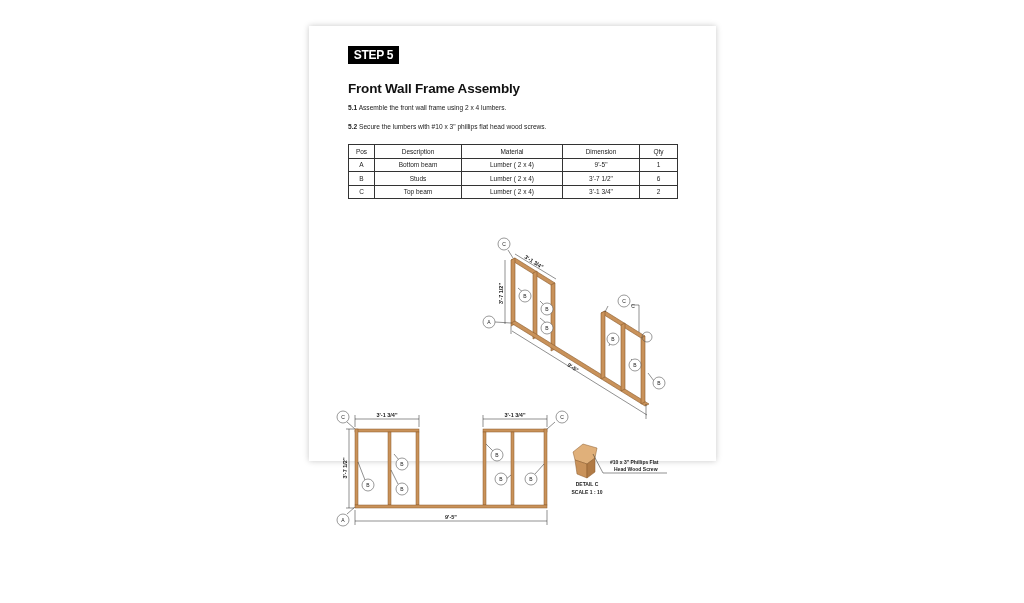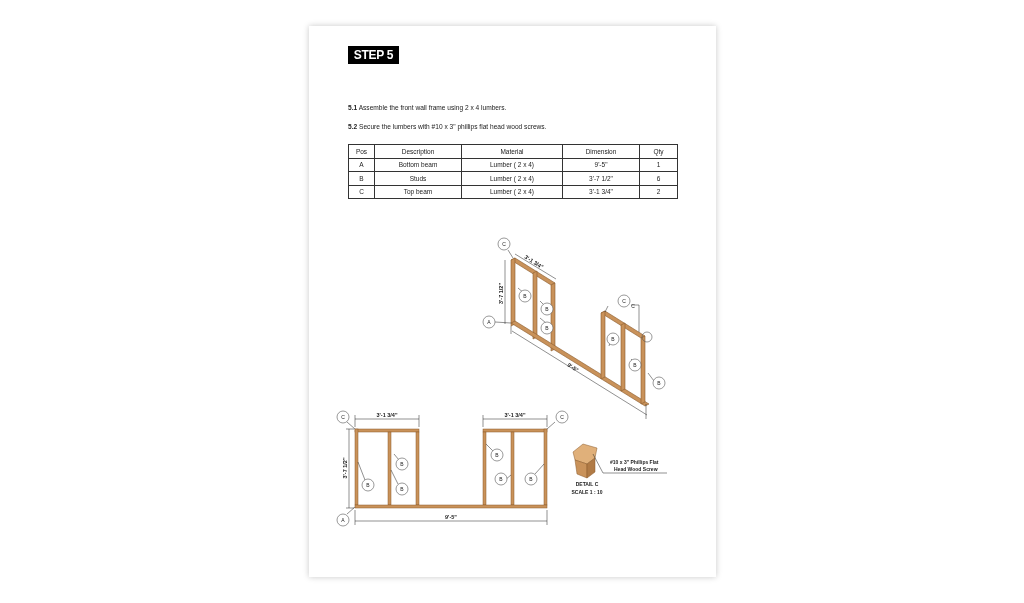--- a/index.html
+++ b/index.html
@@ -1,31 +1,32 @@
 <!DOCTYPE html>
 <html><head>
 <meta charset="utf-8">
 <style>
   html, body { margin:0; padding:0; }
   body { width:1024px; height:603px; background:#ffffff; position:relative; overflow:hidden; font-family:"Liberation Sans", sans-serif; }
-  .page { position:absolute; left:309px; top:26px; width:407px; height:551px; background:#ffffff; box-shadow:0 0 6px rgba(0,0,0,0.22); }
+  .page { position:absolute; left:309px; top:26px; width:407px; height:435px; background:#ffffff; box-shadow:0 0 6px rgba(0,0,0,0.22); }
   .step-badge { position:absolute; left:39px; top:20px; width:51px; height:18px; background:#000; color:#fff; font-weight:bold; font-size:12px; line-height:18px; text-align:center; letter-spacing:-0.3px; }
   .title { position:absolute; left:39px; top:55px; font-size:13.5px; font-weight:bold; color:#111; letter-spacing:-0.2px; }
   .instr { position:absolute; left:39px; font-size:6.6px; color:#222; }
   .instr b { font-weight:bold; }
   .parts { position:absolute; left:39px; top:118px; border-collapse:collapse; font-size:6.5px; color:#222; }
   .parts th, .parts td { border:1px solid #333; height:12.5px; padding:0; text-align:center; font-weight:normal; }
   .diagram { position:absolute; left:0; top:0; }
 </style>
 </head>
 <body>
 
 <div class="page">
 
   <div class="step-badge">STEP 5</div>
+  <div class="title">Front Wall Frame Assembly</div>
 
   <div class="instr" style="top:78px">
     <b>5.1</b>
     <span>Assemble the front wall frame using 2 x 4 lumbers.</span>
   </div>
   <div class="instr" style="top:97px">
     <b>5.2</b>
     <span>Secure the lumbers with #10 x 3" phillips flat head wood screws.</span>
   </div>
 

